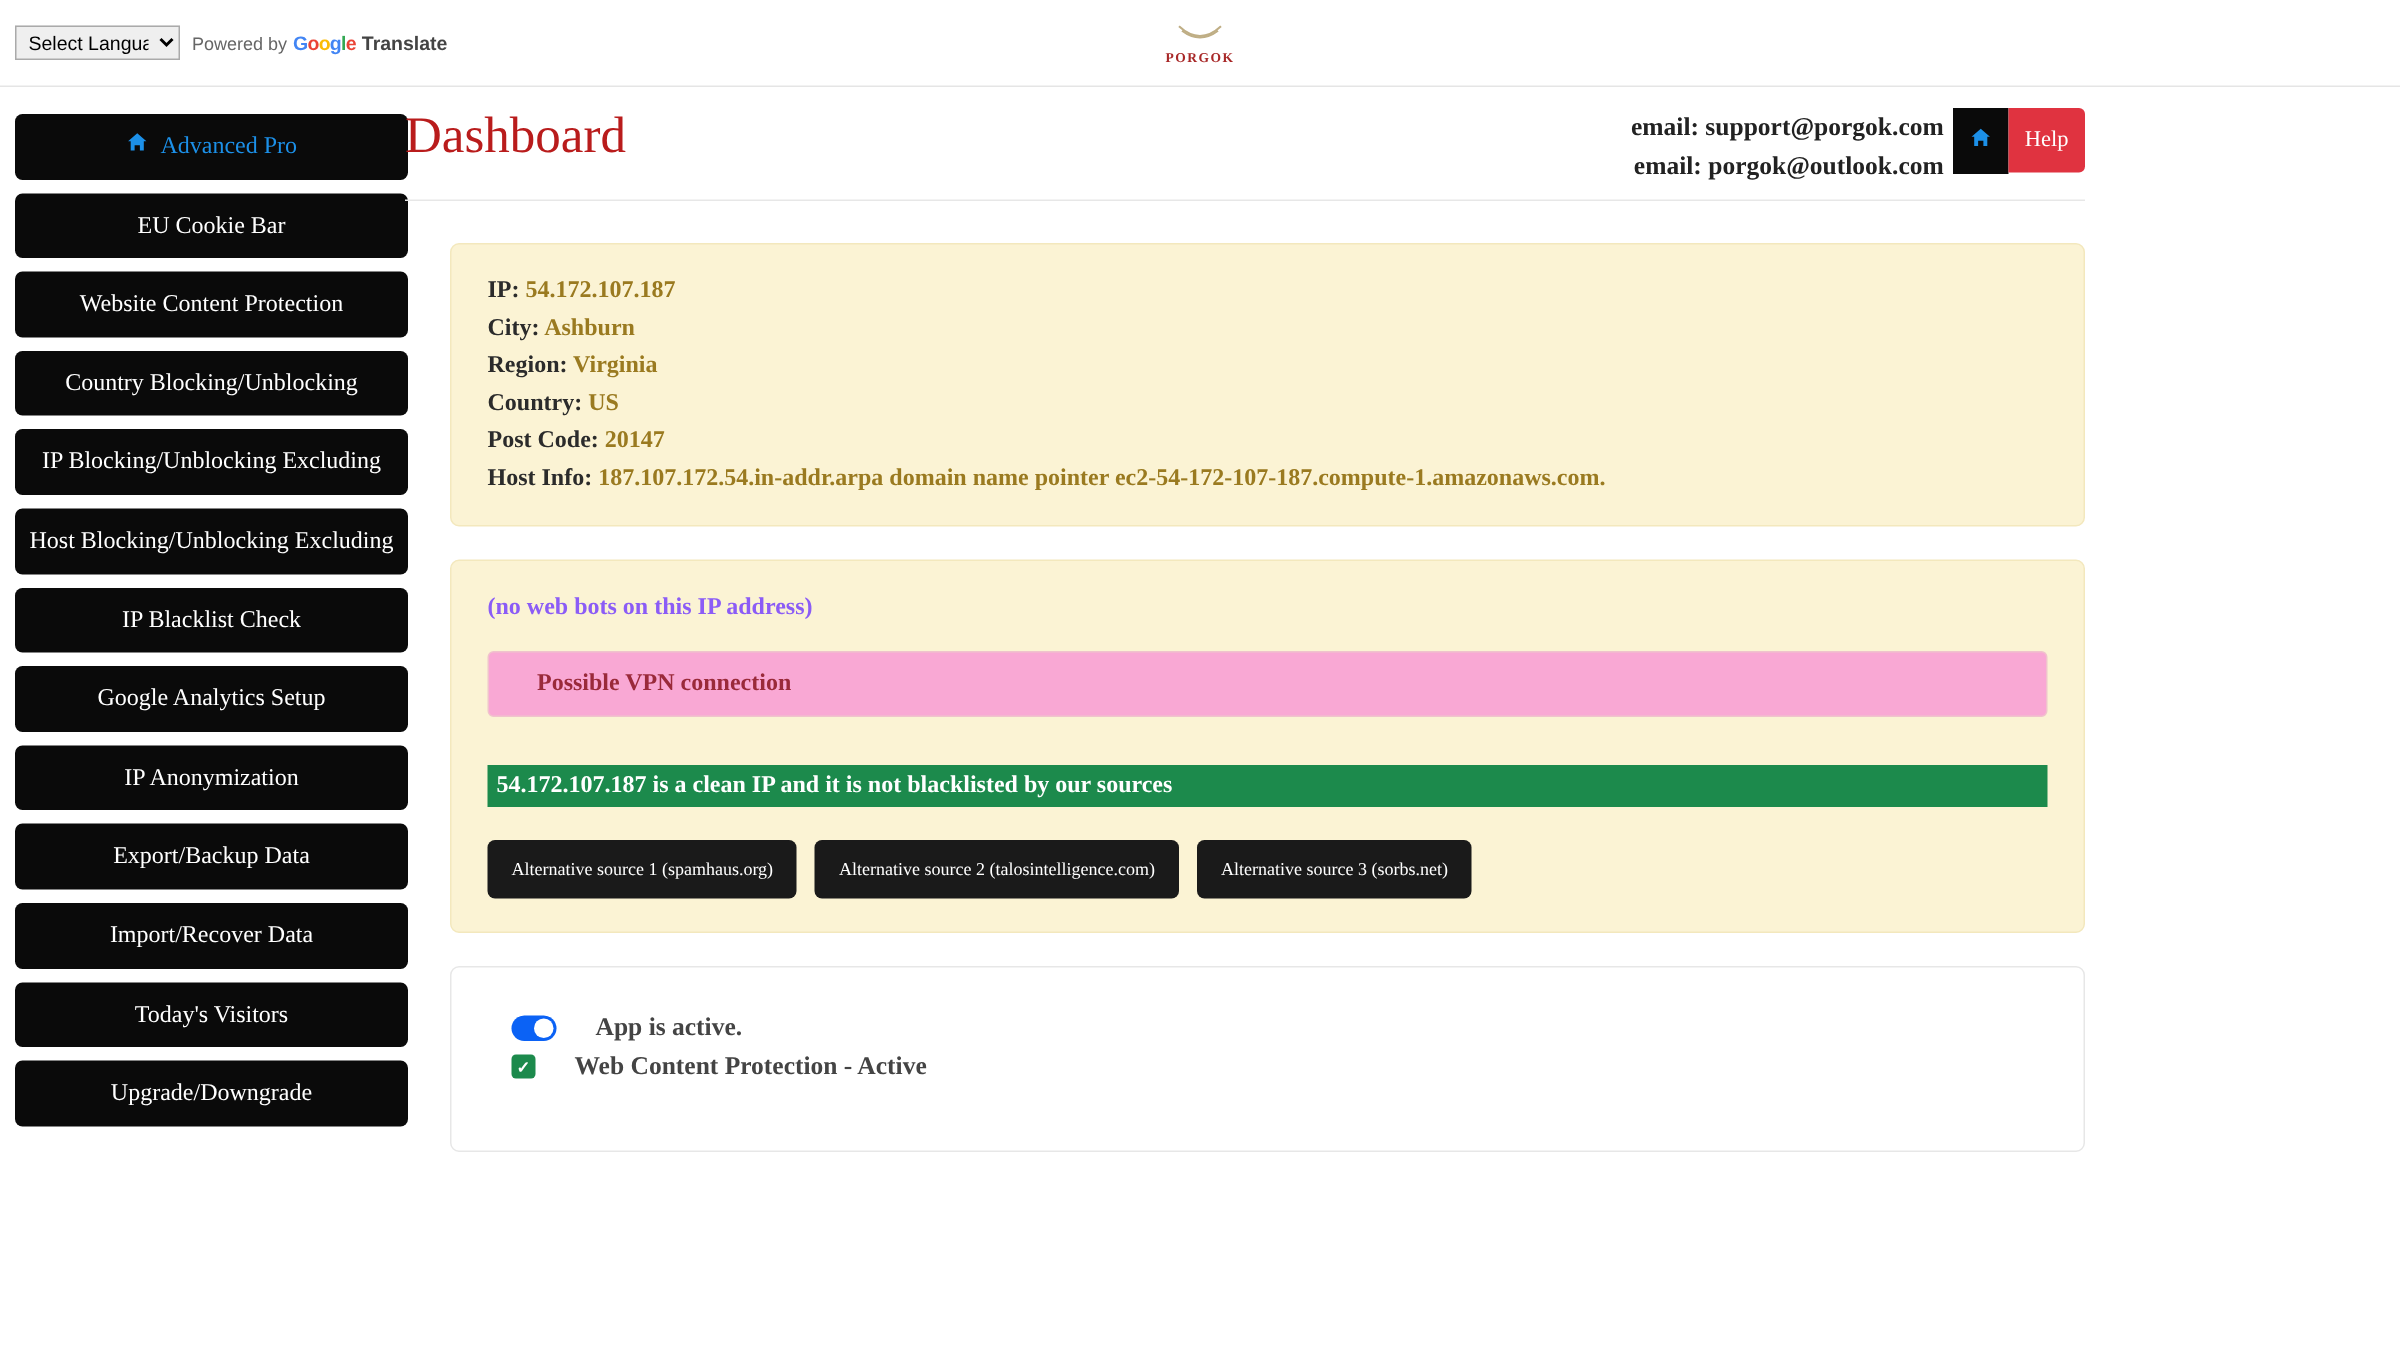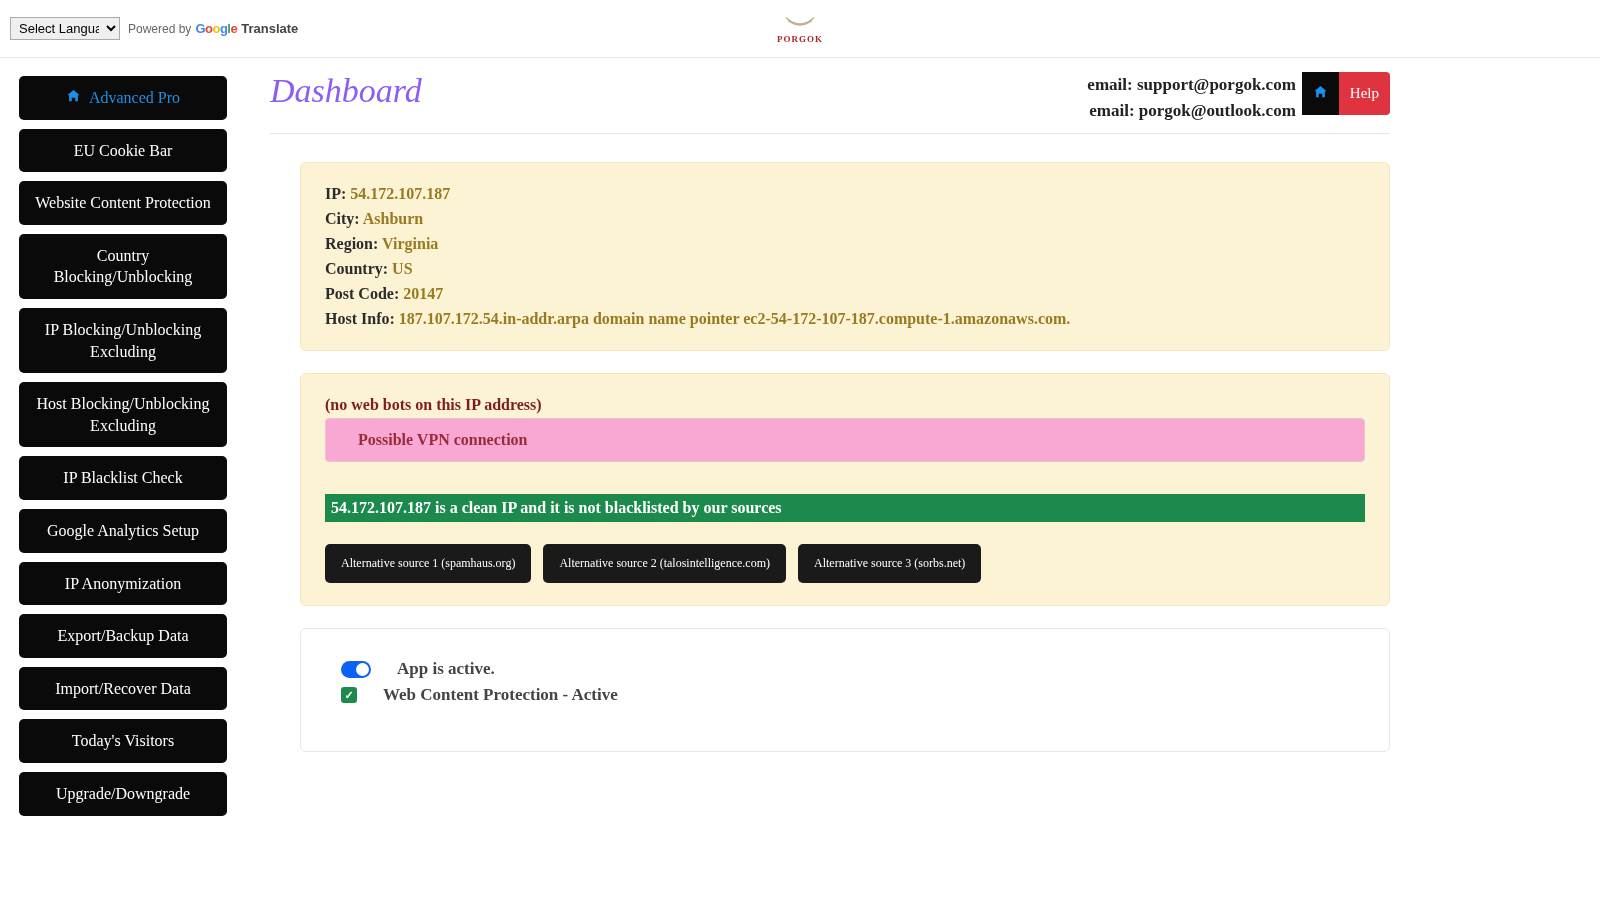--- a/index.html
+++ b/index.html
@@ -73,21 +73,21 @@
     display: flex;
     align-items: flex-start;
   }
   .sidebar {
     width: 246px;
     padding: 18px 10px 10px 10px;
     flex-shrink: 0;
   }
   .side-btn {
     display: block;
-    width: 208px;
+    width: 262px;
     margin: 0 auto 9px auto;
     background: #0a0a0a;
     color: #fff;
     border: none;
     border-radius: 5px;
     padding: 11px 8px;
     font-family: Georgia, serif;
     font-size: 16px;
     text-align: center;
     cursor: pointer;
@@ -104,23 +104,22 @@
     display: flex;
     align-items: flex-start;
     justify-content: space-between;
     border-bottom: 1px solid #e7e7e7;
     padding-bottom: 10px;
     margin-bottom: 28px;
   }
   .page-title {
     font-family: Georgia, serif;
     font-size: 34px;
-    color: #8b5cf6;
+    color: #b91c1c;
     font-weight: normal;
-    font-style: italic;
   }
   .header-right {
     display: flex;
     align-items: flex-start;
   }
   .emails {
     text-align: right;
     font-family: Georgia, serif;
     font-size: 17px;
     color: #222;
@@ -158,22 +157,22 @@
     font-size: 16px;
     color: #2b2b2b;
     font-weight: 600;
     margin-bottom: 7px;
   }
   .info-line .val { color: #9a7a20; margin-top: 17px; }
   .bots-text {
     font-family: Georgia, serif;
     font-size: 16px;
     font-weight: 600;
-    color: #7f1d1d;
-    margin-bottom: 4px;
+    color: #8b5cf6;
+    margin-bottom: 20px;
   }
   .alert-pink {
     background: #f9a8d4;
     border: 1px solid #f0c3cc;
     border-radius: 4px;
     padding: 12px 32px;
     color: #9a2a3a;
     font-family: Georgia, serif;
     font-size: 16px;
     font-weight: 600;

